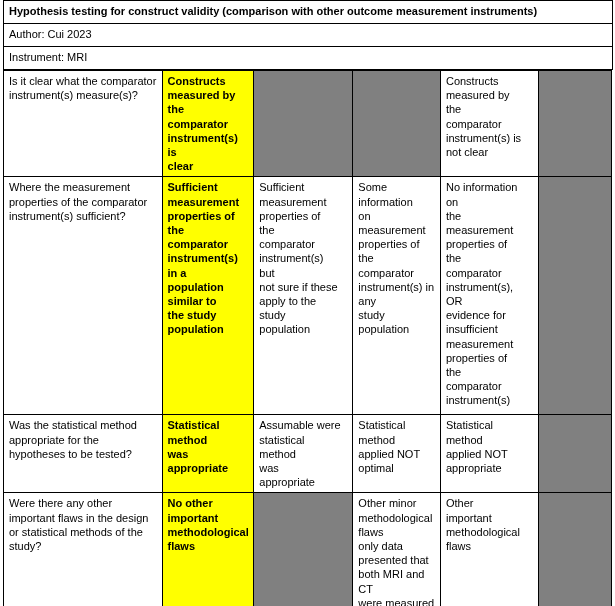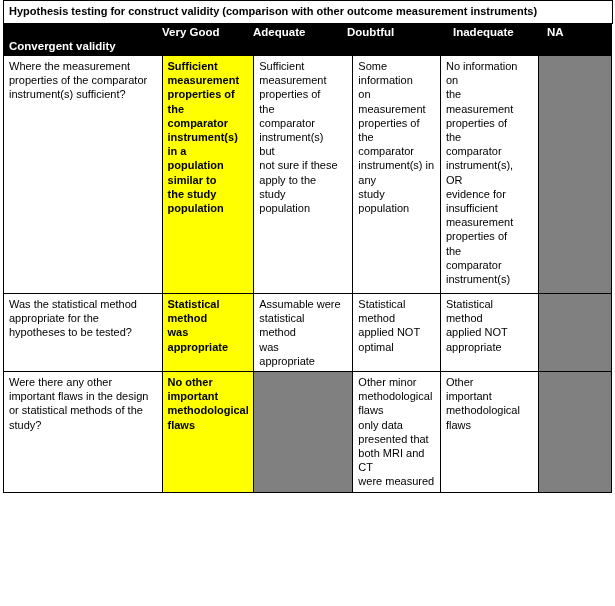--- a/index.html
+++ b/index.html
@@ -112,42 +112,59 @@
 <div class="sheet">
 
   <table class="grid">
     <colgroup>
         <col style="width:609px">
       </colgroup>
     <tbody>
       <tr class="row-title">
         <td>Hypothesis testing for construct validity (comparison with other outcome measurement instruments)</td>
       </tr>
+      <tr class="row-meta">
+        <td>Author: Cui 2023</td>
+      </tr>
+      <tr class="row-meta">
+        <td>Instrument: MRI</td>
+      </tr>
     </tbody>
   </table>
 
-  <div class="banner">
-    <div class="colhead ch-vg">Very Good</div>
-    <div class="colhead ch-ad">Adequate</div>
-    <div class="colhead ch-db">Doubtful</div>
-    <div class="colhead ch-in">Inadequate</div>
-    <div class="colhead ch-na">NA</div>
-    <div class="sec">Convergent validity</div>
-  </div>
 
   <table class="grid">
     <colgroup>
       <col class="c-q">
         <col class="c-vg">
         <col class="c-ad">
       <col class="c-db">
         <col class="c-in">
         <col class="c-na">
     </colgroup>
     <tbody>
+      <tr class="r1">
+        <td class="c-q ml">Is it clear what the comparator instrument(s) measure(s)?</td>
+        <td class="c-vg ml fill-yellow">Constructs
+measured by
+the
+comparator
+instrument(s)
+is
+clear</td>
+        <td class="c-ad ml fill-gray"></td>
+        <td class="c-db ml fill-gray"></td>
+        <td class="c-in ml">Constructs
+measured by
+the
+comparator
+instrument(s) is
+not clear</td>
+        <td class="c-na ml fill-gray"></td>
+      </tr>
       <tr class="r2">
         <td class="c-q ml">Where the measurement properties of the comparator instrument(s) sufficient?</td>
         <td class="c-vg ml fill-yellow">Sufficient
 measurement
 properties of
 the
 comparator
 instrument(s)
 in a
 population

